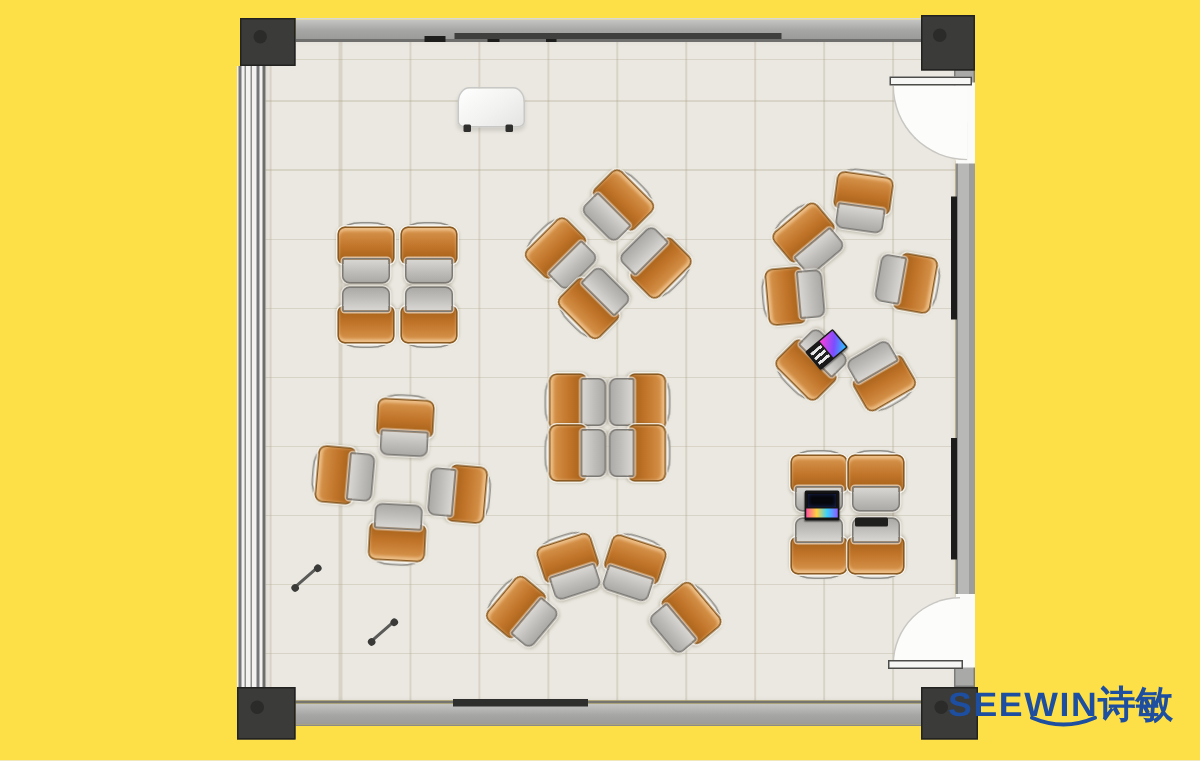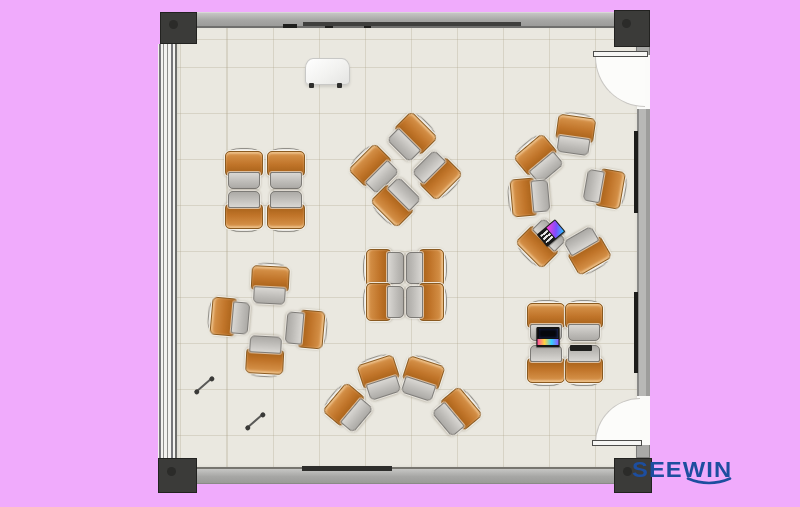--- a/index.html
+++ b/index.html
@@ -1,17 +1,17 @@
 <!DOCTYPE html>
 <html><head>
 <meta charset="utf-8">
 <style>
   html,body{margin:0;padding:0;}
   body{font-family:"Liberation Sans",sans-serif;background:#ececea;}
-  #canvas{position:relative;width:800px;height:507px;background:#f0abfc;overflow:hidden;}
+  #canvas{position:relative;width:800px;height:507px;background:#fde047;overflow:hidden;}
 
   
   #floor{position:absolute;left:176px;top:25px;width:461px;height:442px;
     background-color:#eae8e0;
     background-image:
       repeating-linear-gradient(90deg, rgba(173,163,138,.30) 0 1px, transparent 1px 46px),
       repeating-linear-gradient(0deg,  rgba(173,163,138,.30) 0 1px, transparent 1px 46px);
     background-position:51px 0, 0 15px;
     box-shadow:inset 0 2px 4px rgba(0,0,0,.07), inset 2px 0 4px rgba(0,0,0,.05);}
   .wall{position:absolute;background:linear-gradient(180deg,#c6c6c4 0%,#a6a6a4 55%,#9b9b99 100%);}
@@ -311,15 +311,16 @@
 
   <div id="podium"></div>
   <span class="wheel" style="left:309px;top:83px;"></span>
   <span class="wheel" style="left:337px;top:83px;"></span>
 
   <div id="logo">
     <span class="latin">SEEWIN</span>
     <svg width="46" height="9" viewBox="0 0 46 9">
       <path d="M2 1.5 Q23 10.5 44 1.5" fill="none" stroke="#1d4e9f" stroke-width="2.6" stroke-linecap="round"></path>
     </svg>
+    <span class="cjk">诗敏</span>
   </div>
 
 </div>
 
 </body></html>

